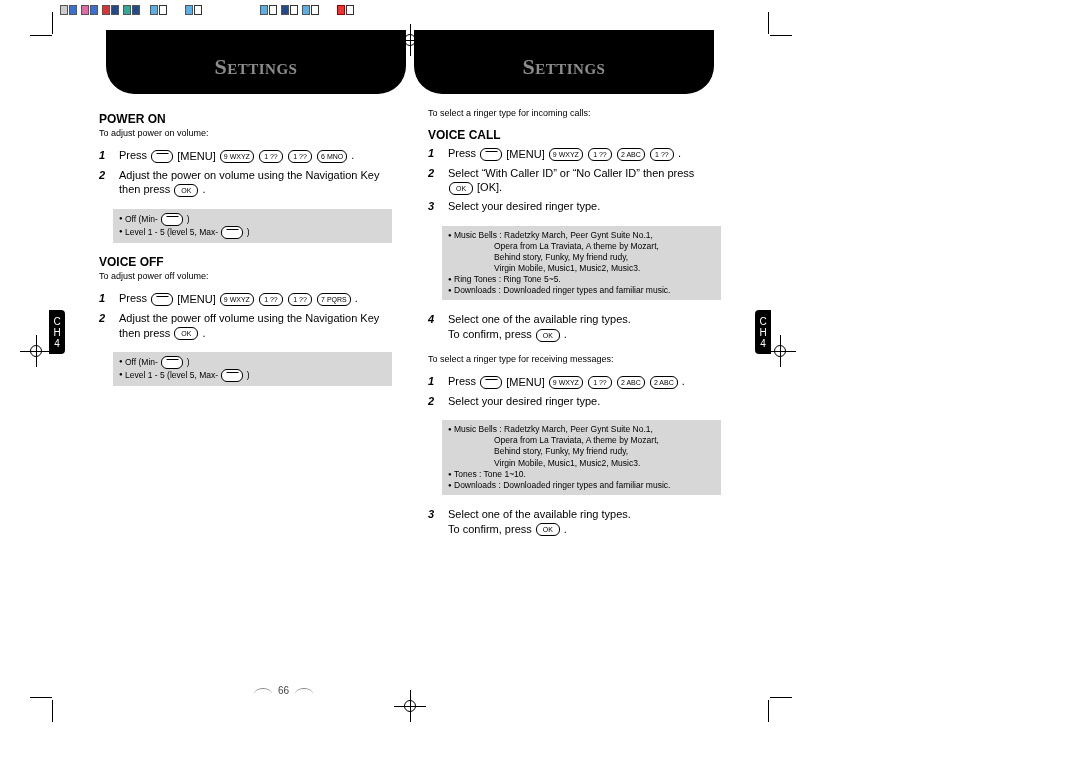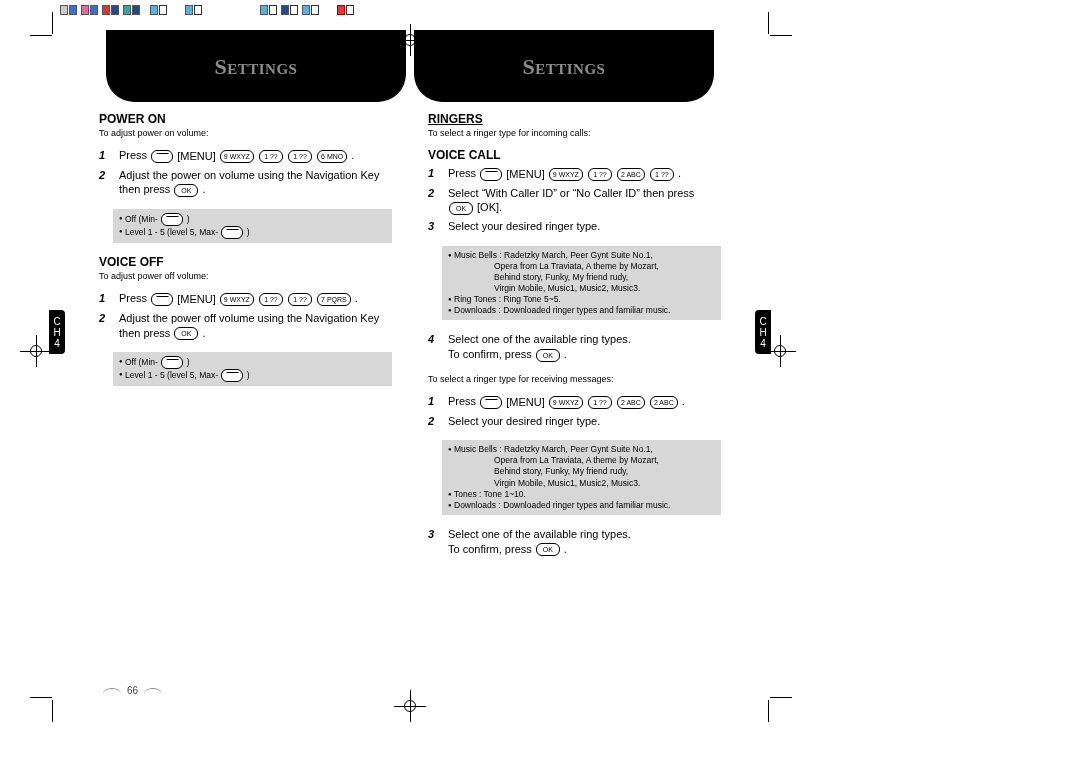--- a/index.html
+++ b/index.html
@@ -94,26 +94,26 @@
     box-sizing: border-box;
     
   }
   .page.left  { padding: 8px 18px 24px 54px; }
   .page.right { padding: 8px 54px 24px 18px; }
 
   
   .hdr-tab {
     position:absolute;
     top:0;
-    height: 72px;
+    height: 64px;
     background:#000;
     display:flex;
     align-items:flex-end;
     justify-content:center;
-    padding-bottom:22px;
+    padding-bottom:14px;
     box-sizing:border-box;
     border-bottom-left-radius: 28px;
     border-bottom-right-radius: 28px;
     color: rgba(255,255,255,0.55);
     font-size: 22px;
     font-weight: 600;
     font-family: Georgia, 'Times New Roman', serif;
     font-variant: small-caps;
     letter-spacing: 0.5px;
   }
@@ -225,21 +225,21 @@
   .info .b::before { content:"\25CF"; font-size:6px; position:relative; top:-1px; }
   .info .t { flex:1; }
   .info .sub { padding-left: 40px; display:block; } 
 
   
   .folio {
     position:absolute;
     bottom: 4px;
     width:100%;
     display:flex;
-    justify-content:flex-start;
+    justify-content:center;
     align-items:center;
     gap:6px;
     font-size:10px;
     color:#444;
   }
   .folio .swash {
     display:inline-block;
     width:18px; height:6px;
     position:relative;
   }
@@ -447,21 +447,20 @@
       </div>
 
       <div class="ch-tab">
         <span>C</span>
         <span>H</span>
         <span>4</span>
       </div>
 
       <div class="body">
 
-        <h3 class="section" style="text-decoration:underline;">RINGERS</h3>
         <p class="intro">To select a ringer type for incoming calls:</p>
 
         <h3 class="section">VOICE CALL</h3>
         <ol class="steps">
           <li>
             <span class="num">1</span>
             <span class="txt">
               <span>Press</span>
               <span class="key blank"></span>
               <span class="menu-label">[MENU]</span>

